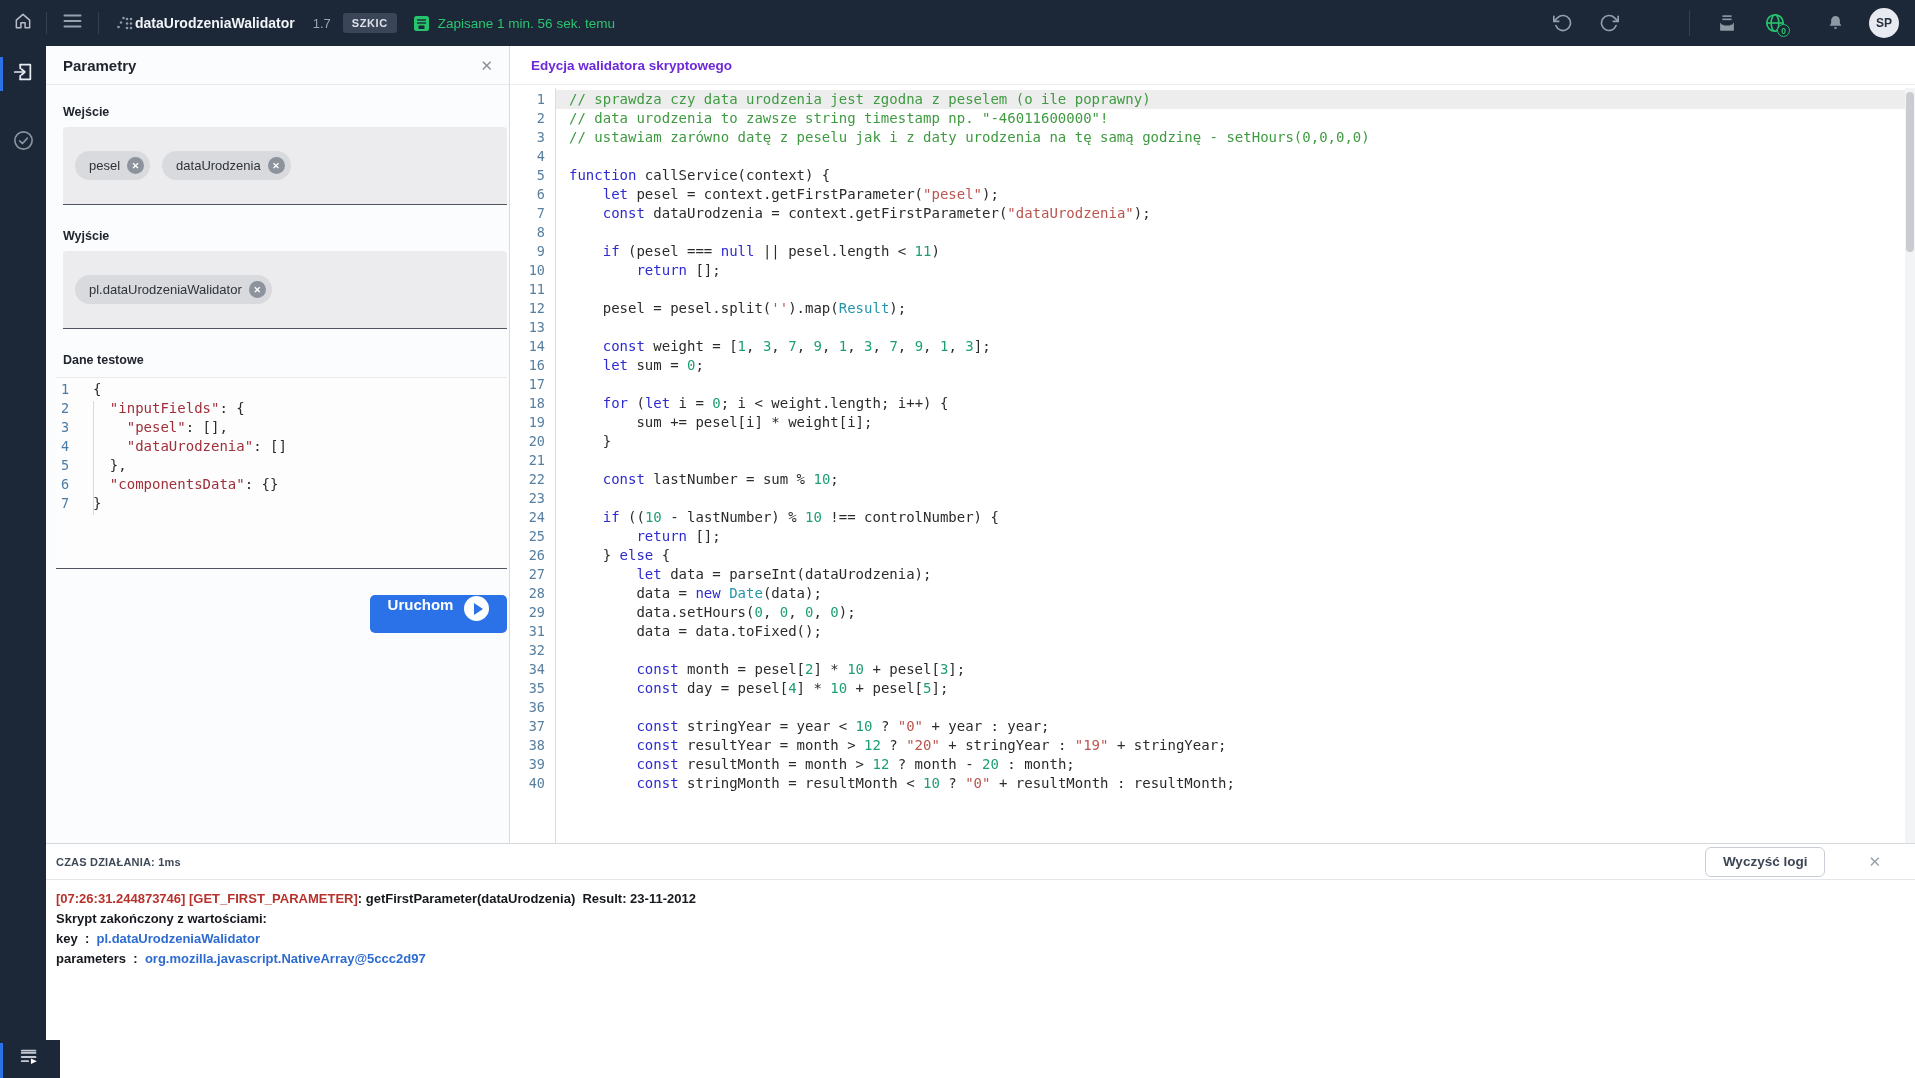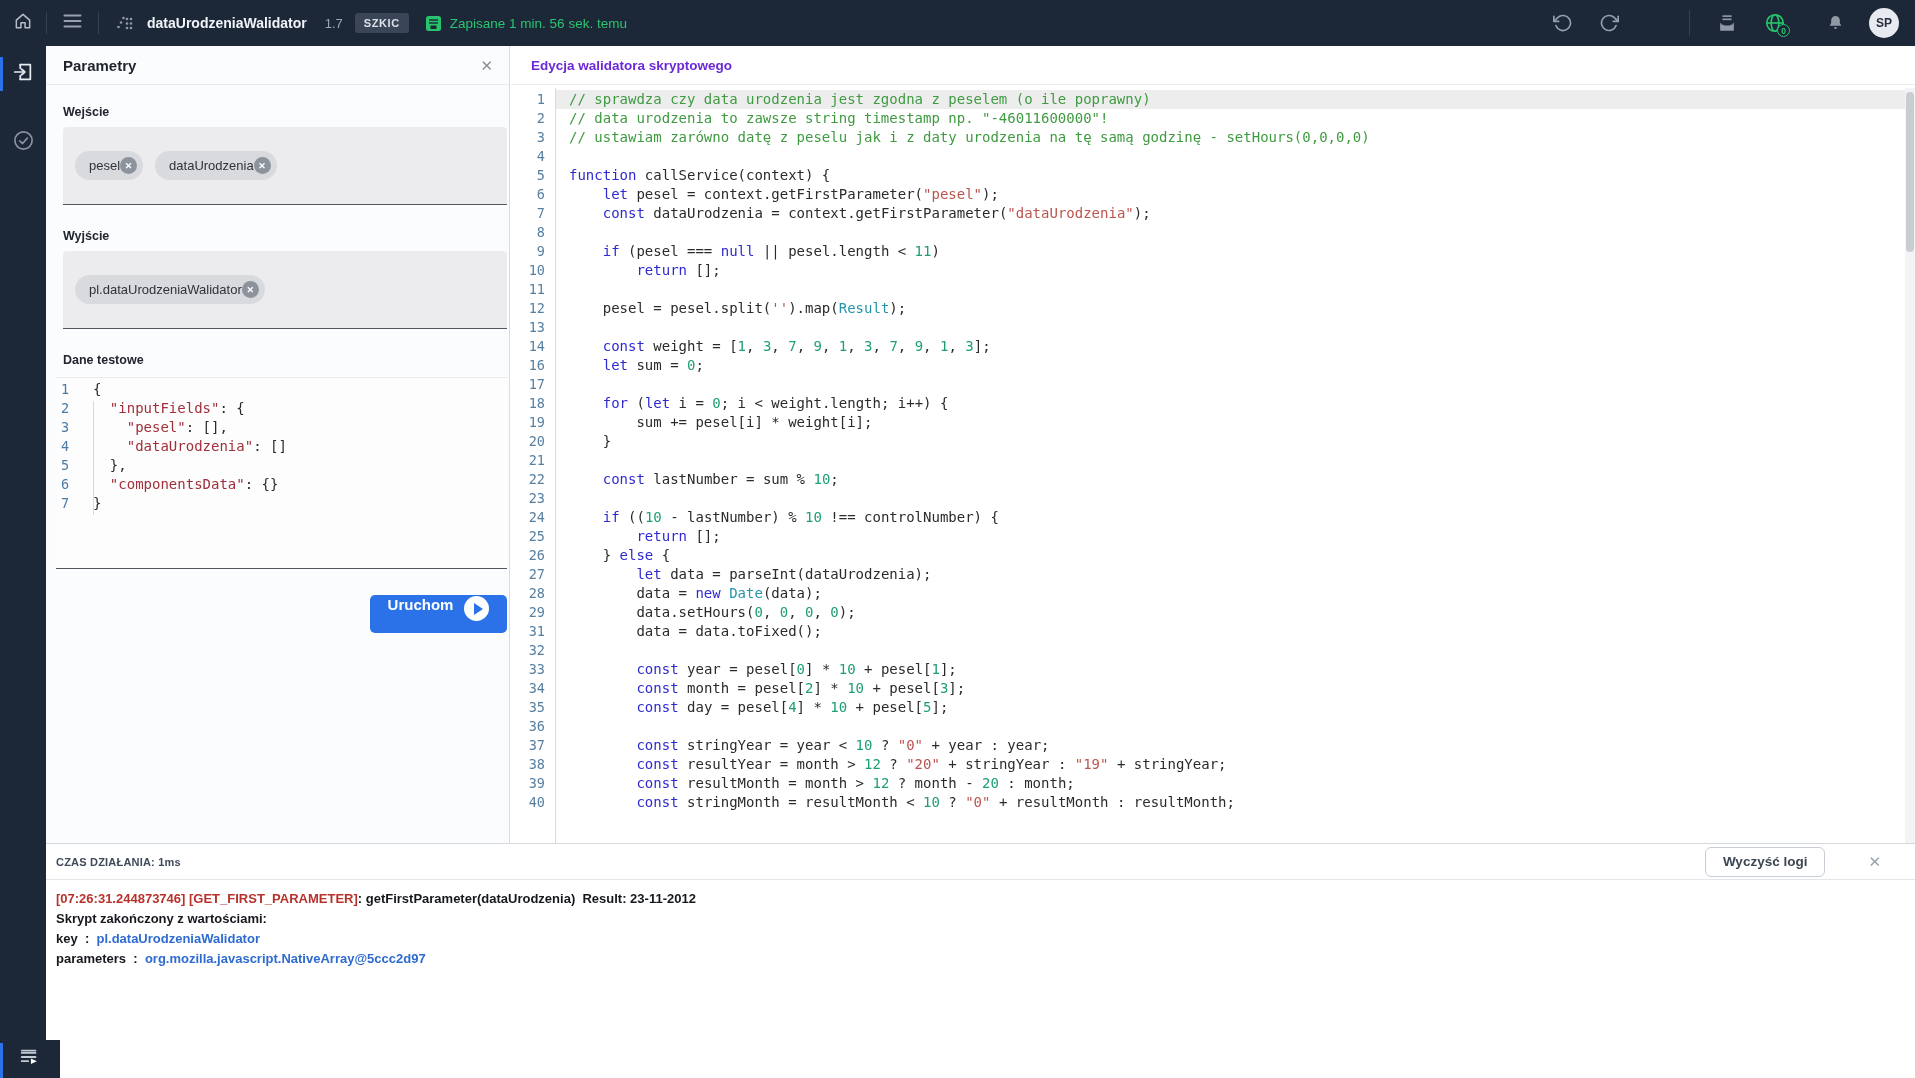--- a/index.html
+++ b/index.html
@@ -8,21 +8,21 @@
     width:1915px; height:1078px; position:relative; overflow:hidden;
     font-family:"Liberation Sans", sans-serif; background:#fff; color:#21262e;
   }
   
   .topbar { position:absolute; top:0; left:0; right:0; height:46px; background:#1c2737;
             display:flex; align-items:center; z-index:10; }
   .tb-home { width:46px; height:46px; display:flex; align-items:center; justify-content:center; cursor:pointer; }
   .tb-sep { width:1px; height:22px; background:#334053; }
   .tb-burger { margin:0 16px; display:flex; align-items:center; cursor:pointer; }
   .tb-appicon { margin-left:16px; display:flex; align-items:center; }
-  .tb-title { margin-left:14px; color:#f1f4f8; font-size:14px; font-weight:700; }
+  .tb-title { margin-left:2px; color:#f1f4f8; font-size:14px; font-weight:700; }
   .tb-version { margin-left:18px; color:#9aa4b2; font-size:13px; }
   .tb-badge { margin-left:12px; background:#3a4557; color:#dde2ea; font-size:11px; font-weight:700;
               letter-spacing:.6px; padding:4px 9px; border-radius:3px; }
   .tb-saveicon { margin-left:16px; display:flex; }
   .tb-savetext { margin-left:8px; color:#2bc470; font-size:13.5px; }
   .tb-right { margin-left:auto; display:flex; align-items:center; padding-right:16px; }
   .tb-ic { display:flex; align-items:center; justify-content:center; cursor:pointer; }
   .tb-undo { margin-right:26px; }
   .tb-redo { margin-right:70px; }
   .tb-sep2 { width:1px; height:26px; background:#334053; margin-right:26px; }
@@ -48,21 +48,21 @@
             border-right:1px solid #d8dbdf; overflow:hidden; }
   .params-header { height:39px; border-bottom:1px solid #e7e9ed; display:flex; align-items:center;
                    padding:0 16px 0 17px; }
   .params-title { font-size:15px; font-weight:700; color:#1f242c; }
   .params-close { margin-left:auto; color:#8a9099; font-size:15px; cursor:pointer; line-height:1; }
   .section-label { margin:24px 17px 8px; font-size:12.5px; font-weight:700; color:#21262e; }
   .params-header + .section-label { margin-top:20px; }
   .chip-box { margin:0 2px 0 17px; background:#ececef; border-bottom:1px solid #4f565f;
               border-radius:4px 4px 0 0; padding:24px 12px; display:flex; gap:12px; align-items:center; flex-wrap:wrap; }
   .chip { background:#d8dade; border-radius:15px; height:29px; display:inline-flex; align-items:center;
-          padding:0 6px 0 14px; font-size:13px; color:#2e333a; }
+          padding:0 6px 0 14px; font-size:13px; color:#2e333a; gap:7px; }
   .chip-x { width:17px; height:17px; background:#8d939c; color:#fff; border-radius:50%; font-size:9px;
             display:flex; align-items:center; justify-content:center; font-weight:700; cursor:pointer; }
   .test-editor { position:relative; margin:10px 2px 0 10px; height:192px; background:#fdfdfe;
                  border-top:1px solid #e8eaee; border-bottom:1px solid #4f565f; padding-top:2px;
                  font-family:"DejaVu Sans Mono", monospace; font-size:14px; overflow:hidden; }
   .tguide { position:absolute; left:37px; top:23px; height:114px; width:1px; background:#d6d9dd; }
   #test-code .cgut { width:27px; min-width:27px; text-align:left; padding-left:5px; color:#4a7ba6; font-size:13.5px; }
   #test-code .ctxt { padding-left:10px; color:#23272e; }
   .run-btn { position:absolute; top:549px; right:2px; width:137px; height:38px; background:#2b72e8; border:none;
              border-radius:5px; color:#fff; font-size:15px; font-weight:700; font-family:inherit;
@@ -303,21 +303,20 @@
         <div class="crow"><span class="cgut">22</span><span class="ctxt"><span class="tk-d">    </span><span class="tk-k">const</span><span class="tk-d"> lastNumber = sum % </span><span class="tk-n">10</span><span class="tk-d">;</span></span></div>
         <div class="crow"><span class="cgut">23</span><span class="ctxt"></span></div>
         <div class="crow"><span class="cgut">24</span><span class="ctxt"><span class="tk-d">    </span><span class="tk-k">if</span><span class="tk-d"> ((</span><span class="tk-n">10</span><span class="tk-d"> - lastNumber) % </span><span class="tk-n">10</span><span class="tk-d"> !== controlNumber) {</span></span></div>
         <div class="crow"><span class="cgut">25</span><span class="ctxt"><span class="tk-d">        </span><span class="tk-k">return</span><span class="tk-d"> [];</span></span></div>
         <div class="crow"><span class="cgut">26</span><span class="ctxt"><span class="tk-d">    } </span><span class="tk-k">else</span><span class="tk-d"> {</span></span></div>
         <div class="crow"><span class="cgut">27</span><span class="ctxt"><span class="tk-d">        </span><span class="tk-k">let</span><span class="tk-d"> data = parseInt(dataUrodzenia);</span></span></div>
         <div class="crow"><span class="cgut">28</span><span class="ctxt"><span class="tk-d">        data = </span><span class="tk-k">new</span><span class="tk-d"> </span><span class="tk-b">Date</span><span class="tk-d">(data);</span></span></div>
         <div class="crow"><span class="cgut">29</span><span class="ctxt"><span class="tk-d">        data.setHours(</span><span class="tk-n">0</span><span class="tk-d">, </span><span class="tk-n">0</span><span class="tk-d">, </span><span class="tk-n">0</span><span class="tk-d">, </span><span class="tk-n">0</span><span class="tk-d">);</span></span></div>
         <div class="crow"><span class="cgut">31</span><span class="ctxt"><span class="tk-d">        data = data.toFixed();</span></span></div>
         <div class="crow"><span class="cgut">32</span><span class="ctxt"></span></div>
-        <div class="crow"><span class="cgut">33</span><span class="ctxt"><span class="tk-d">        </span><span class="tk-k">const</span><span class="tk-d"> year = pesel[</span><span class="tk-n">0</span><span class="tk-d">] * </span><span class="tk-n">10</span><span class="tk-d"> + pesel[</span><span class="tk-n">1</span><span class="tk-d">];</span></span></div>
         <div class="crow"><span class="cgut">34</span><span class="ctxt"><span class="tk-d">        </span><span class="tk-k">const</span><span class="tk-d"> month = pesel[</span><span class="tk-n">2</span><span class="tk-d">] * </span><span class="tk-n">10</span><span class="tk-d"> + pesel[</span><span class="tk-n">3</span><span class="tk-d">];</span></span></div>
         <div class="crow"><span class="cgut">35</span><span class="ctxt"><span class="tk-d">        </span><span class="tk-k">const</span><span class="tk-d"> day = pesel[</span><span class="tk-n">4</span><span class="tk-d">] * </span><span class="tk-n">10</span><span class="tk-d"> + pesel[</span><span class="tk-n">5</span><span class="tk-d">];</span></span></div>
         <div class="crow"><span class="cgut">36</span><span class="ctxt"></span></div>
         <div class="crow"><span class="cgut">37</span><span class="ctxt"><span class="tk-d">        </span><span class="tk-k">const</span><span class="tk-d"> stringYear = year &lt; </span><span class="tk-n">10</span><span class="tk-d"> ? </span><span class="tk-s">"0"</span><span class="tk-d"> + year : year;</span></span></div>
         <div class="crow"><span class="cgut">38</span><span class="ctxt"><span class="tk-d">        </span><span class="tk-k">const</span><span class="tk-d"> resultYear = month &gt; </span><span class="tk-n">12</span><span class="tk-d"> ? </span><span class="tk-s">"20"</span><span class="tk-d"> + stringYear : </span><span class="tk-s">"19"</span><span class="tk-d"> + stringYear;</span></span></div>
         <div class="crow"><span class="cgut">39</span><span class="ctxt"><span class="tk-d">        </span><span class="tk-k">const</span><span class="tk-d"> resultMonth = month &gt; </span><span class="tk-n">12</span><span class="tk-d"> ? month - </span><span class="tk-n">20</span><span class="tk-d"> : month;</span></span></div>
         <div class="crow"><span class="cgut">40</span><span class="ctxt"><span class="tk-d">        </span><span class="tk-k">const</span><span class="tk-d"> stringMonth = resultMonth &lt; </span><span class="tk-n">10</span><span class="tk-d"> ? </span><span class="tk-s">"0"</span><span class="tk-d"> + resultMonth : resultMonth;</span></span></div>
       </div>
   </div>
   <div class="code-scroll">

